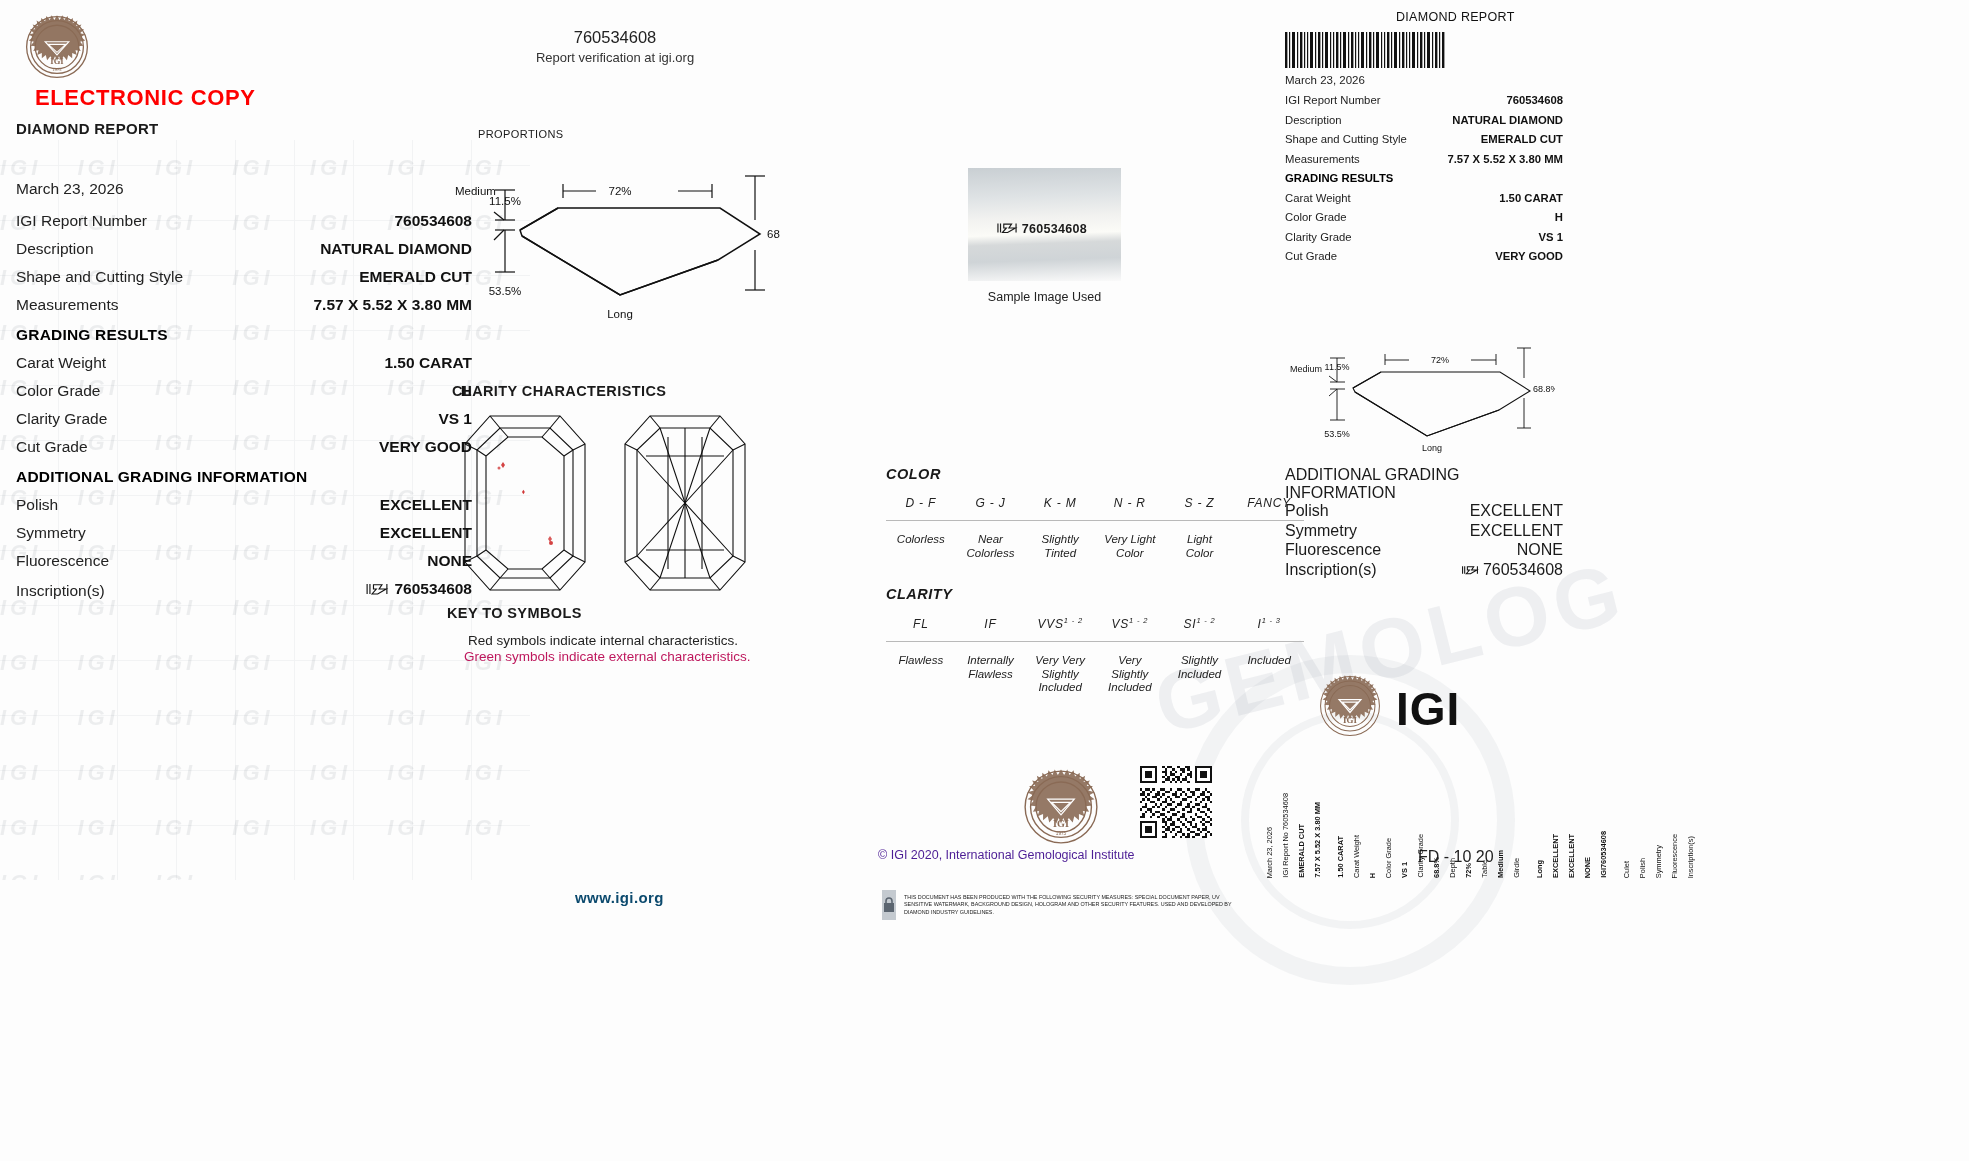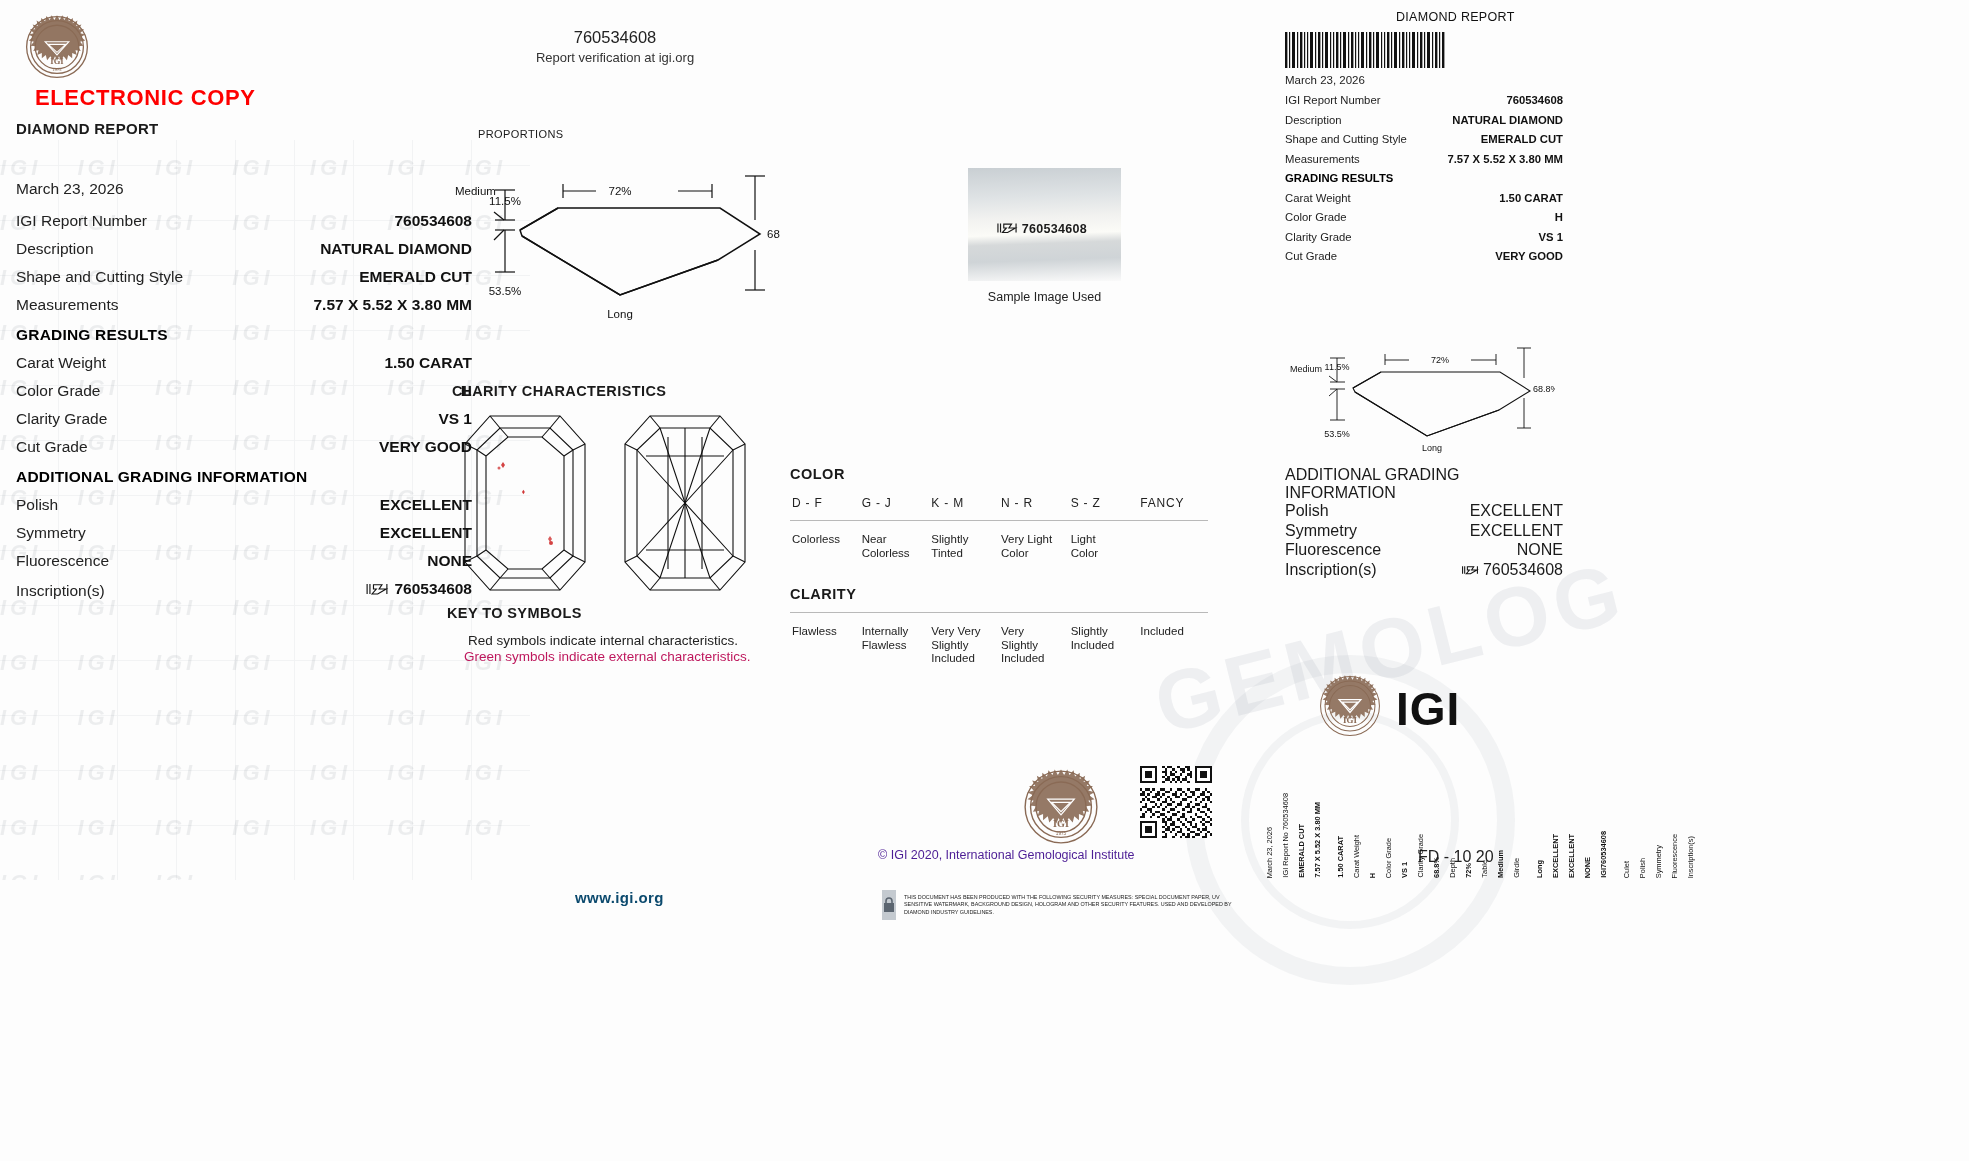--- a/index.html
+++ b/index.html
@@ -112,23 +112,23 @@
     position: absolute; left: 996px; top: 222px;
     font-size: 12.5px; font-weight: bold; color: #1b1b1b; letter-spacing: .3px;
     white-space: nowrap;
   }
   #sample-cap {
     position: absolute; left: 968px; top: 290px; width: 153px; text-align: center;
     font-size: 12.5px; color: #222;
   }
 
   
-  #cc-table { position: absolute; left: 790px; top: 466px; width: 418px; }
+  #cc-table { position: absolute; left: 886px; top: 466px; width: 418px; font-style: italic; }
   .scale-title { font-size: 14.5px; font-weight: bold; letter-spacing: .5px; margin-bottom: 10px; }
-  .scale-grid { display: grid; grid-template-columns: repeat(6, 1fr); }
+  .scale-grid { display: grid; grid-template-columns: repeat(6, 1fr); text-align: center; }
   .scale-grid .cell { font-size: 11.5px; color: #222; padding: 4px 2px; }
   .scale-grid .head { font-size: 12px; letter-spacing: .8px; padding-bottom: 8px; }
   .rule { border-bottom: 1px solid #b9b9b9; height: 1px; margin: 2px 0 8px 0; }
   .desc { font-size: 11.5px; line-height: 13.5px; color: #222; }
   sup { font-size: 7.5px; }
 
   
   #right-dr { position: absolute; left: 1396px; top: 10px; font-size: 12.5px; letter-spacing: .3px; color: #111; }
   #barcode { position: absolute; left: 1285px; top: 32px; width: 160px; height: 36px; }
   #right-date { position: absolute; left: 1285px; top: 74px; font-size: 11.5px; color: #222; }
@@ -383,20 +383,28 @@
       <div class="cell desc" style="white-space:pre-line">Slightly
 Tinted</div>
       <div class="cell desc" style="white-space:pre-line">Very Light
 Color</div>
       <div class="cell desc" style="white-space:pre-line">Light
 Color</div>
       <div class="cell desc" style="white-space:pre-line"></div>
     </div>
 
     <div class="scale-title" style="margin-top:22px">CLARITY</div>
+    <div class="scale-grid">
+      <div class="cell head"><span>FL</span><sup></sup></div>
+      <div class="cell head"><span>IF</span><sup></sup></div>
+      <div class="cell head"><span>VVS</span><sup>1 - 2</sup></div>
+      <div class="cell head"><span>VS</span><sup>1 - 2</sup></div>
+      <div class="cell head"><span>SI</span><sup>1 - 2</sup></div>
+      <div class="cell head"><span>I</span><sup>1 - 3</sup></div>
+    </div>
     <div class="rule"></div>
     <div class="scale-grid">
       <div class="cell desc" style="white-space:pre-line">Flawless</div>
       <div class="cell desc" style="white-space:pre-line">Internally
 Flawless</div>
       <div class="cell desc" style="white-space:pre-line">Very Very
 Slightly Included</div>
       <div class="cell desc" style="white-space:pre-line">Very
 Slightly Included</div>
       <div class="cell desc" style="white-space:pre-line">Slightly

